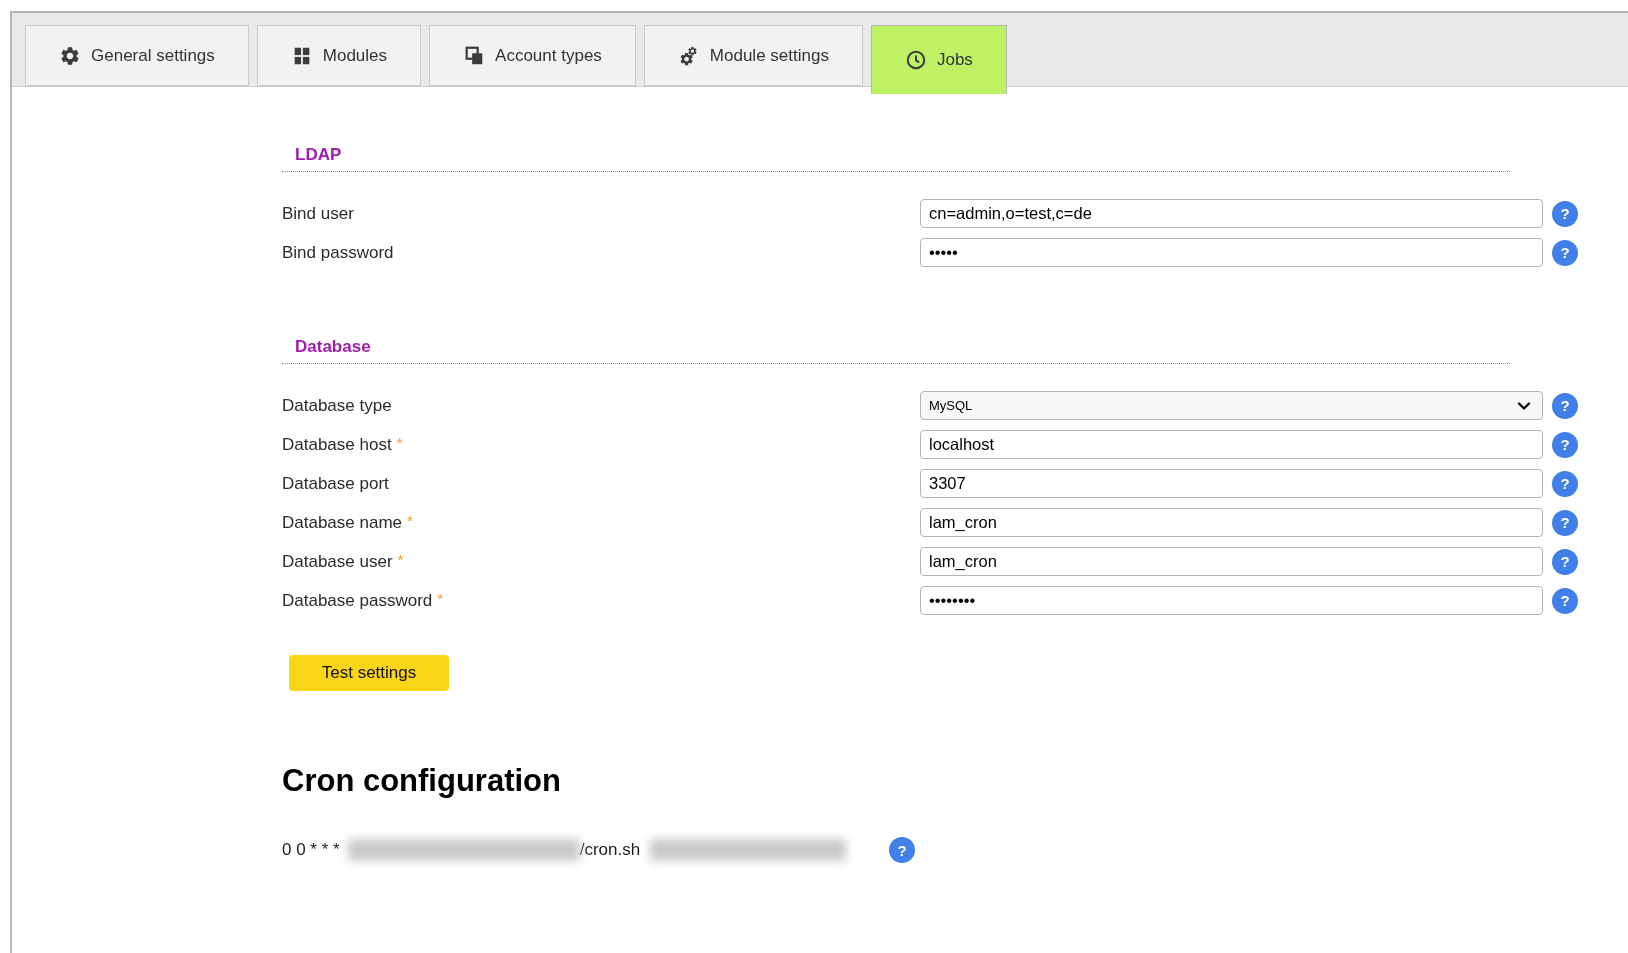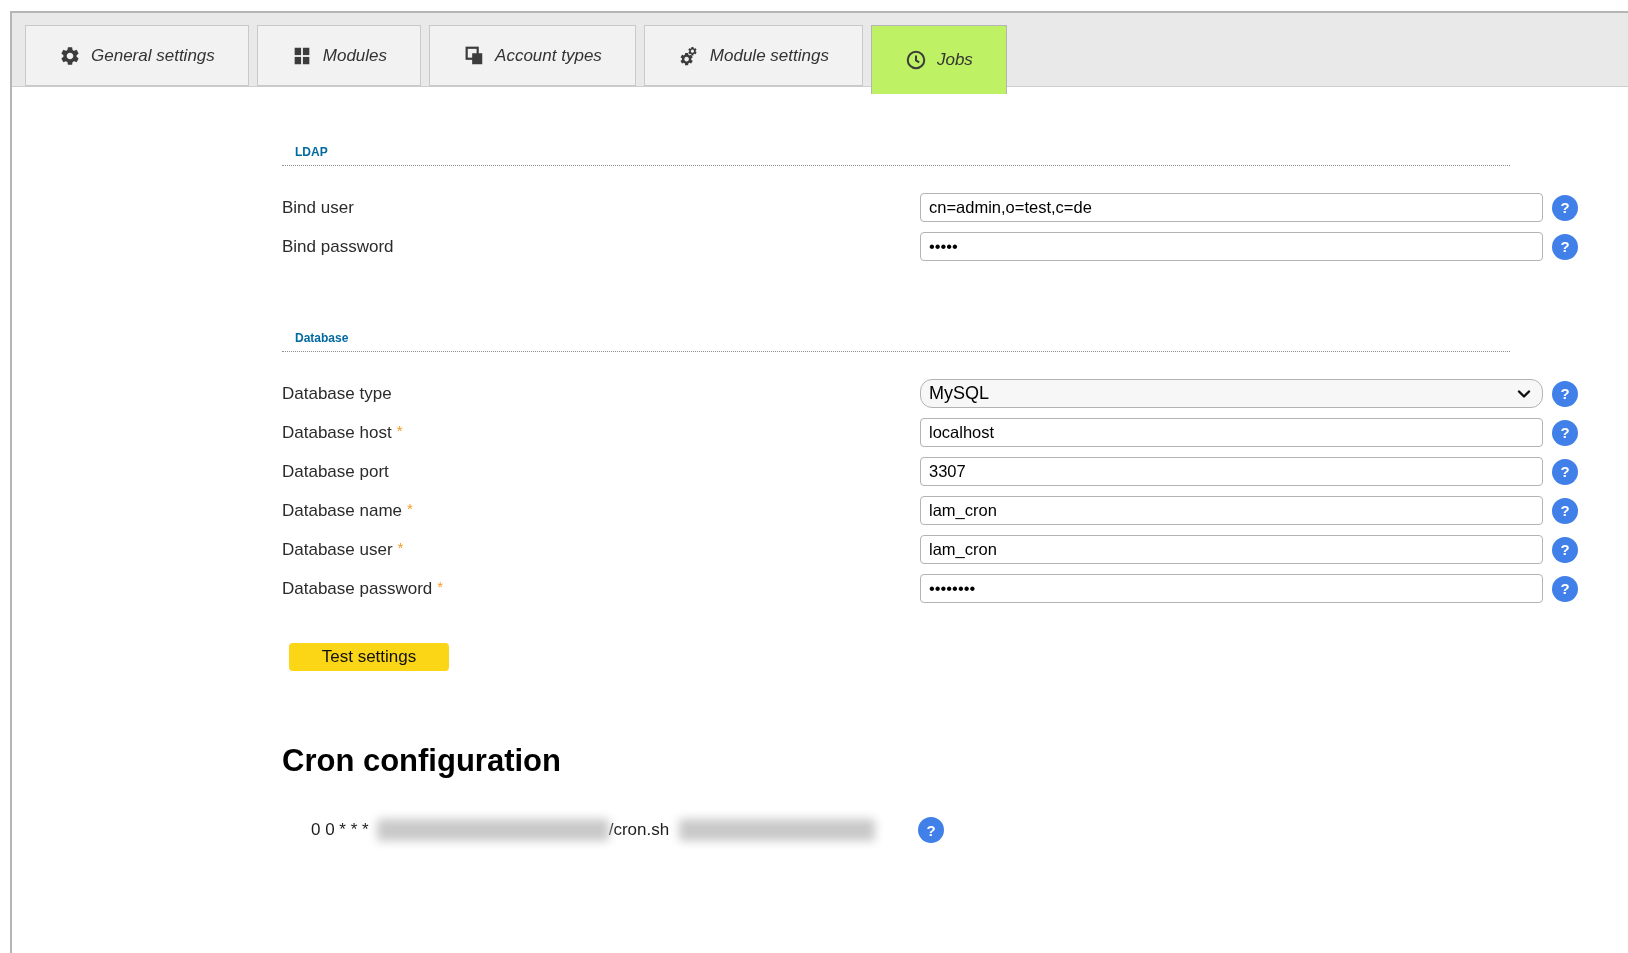--- a/index.html
+++ b/index.html
@@ -20,21 +20,20 @@
   
   .tabbar {
     position: relative;
     height: 74px;
     background: #e9e9e9;
     border-bottom: 1px solid #cdcdcd;
     display: flex;
     align-items: flex-start;
     gap: 8px;
     padding: 12px 0 0 13px;
-    font-style: italic;
   }
   .tab {
     display: flex; align-items: center; justify-content: center;
     gap: 10px;
     height: 61px;
     padding: 0 33px;
     background: #f2f2f2;
     border: 1px solid #c9c9c9;
     font-size: 17px;
     color: #333;
@@ -51,23 +50,23 @@
   }
   .tab-icon { display: inline-flex; width: 22px; height: 22px; }
   .tab-icon svg { width: 22px; height: 22px; }
   
   .content { padding-left: 270px; }
   .section { }
   .section-ldap { margin-top: 58px; }
   .section-database { margin-top: 70px; }
   .section-title {
     width: 1228px;
-    font-size: 12px;
+    font-size: 17px;
     font-weight: bold;
-    color: #0369a1;
+    color: #a21caf;
     padding: 0 0 6px 13px;
     border-bottom: 1px dotted #8f8f8f;
   }
   .rows { margin-top: 27px; }
   .row { display: flex; align-items: center; margin-bottom: 10px; }
   .row-label {
     width: 618px;
     text-align: left;
     font-size: 17px;
     color: #2b2b2b;
@@ -81,45 +80,45 @@
     border-radius: 4px;
     font-size: 16.5px;
     padding: 0 8px;
     color: #000;
     font-family: "Liberation Sans", sans-serif;
     background: #fff;
   }
   .select-field {
     width: 623px; height: 29px;
     border: 1px solid #b3b3b3;
-    border-radius: 12px;
+    border-radius: 4px;
     background: #f7f7f7;
     display: flex; align-items: center; justify-content: space-between;
     padding: 0 10px 0 8px;
-    font-size: 18px;
+    font-size: 13px;
     color: #000;
     cursor: pointer;
   }
   .chev svg { width: 16px; height: 16px; display: block; }
   .help {
     width: 26px; height: 26px;
     border-radius: 50%;
     background: #4080e8;
     color: #fff;
     display: flex; align-items: center; justify-content: center;
     font-size: 15px; font-weight: bold;
     margin-left: 9px;
     cursor: pointer;
     flex: 0 0 auto;
     user-select: none;
   }
   .test-btn {
     display: block;
     margin: 40px 0 0 7px;
-    width: 160px; height: 28px;
+    width: 160px; height: 36px;
     background: #fbd616;
     border: none;
     border-radius: 4px;
     font-size: 17px;
     font-family: "Liberation Sans", sans-serif;
     color: #111;
     cursor: pointer;
   }
   .cron-title {
     margin: 72px 0 0 0;
@@ -127,21 +126,21 @@
     font-weight: bold;
     color: #000;
   }
   .cron-line {
     margin-top: 38px;
     display: flex;
     align-items: center;
     font-size: 17px;
     color: #1d1d1d;
   }
-  .cron-prefix { white-space: pre; margin-left: 29px; }
+  .cron-prefix { white-space: pre; }
   .blur-box {
     display: inline-block;
     height: 22px;
     border-radius: 2px;
     background: #c9c9c9;
     filter: blur(5px);
   }
   .blur-1 { width: 232px; margin-left: 8px; }
   .blur-2 { width: 196px; margin-left: 10px; }
   .cron-help-gap { margin-left: 43px; }

